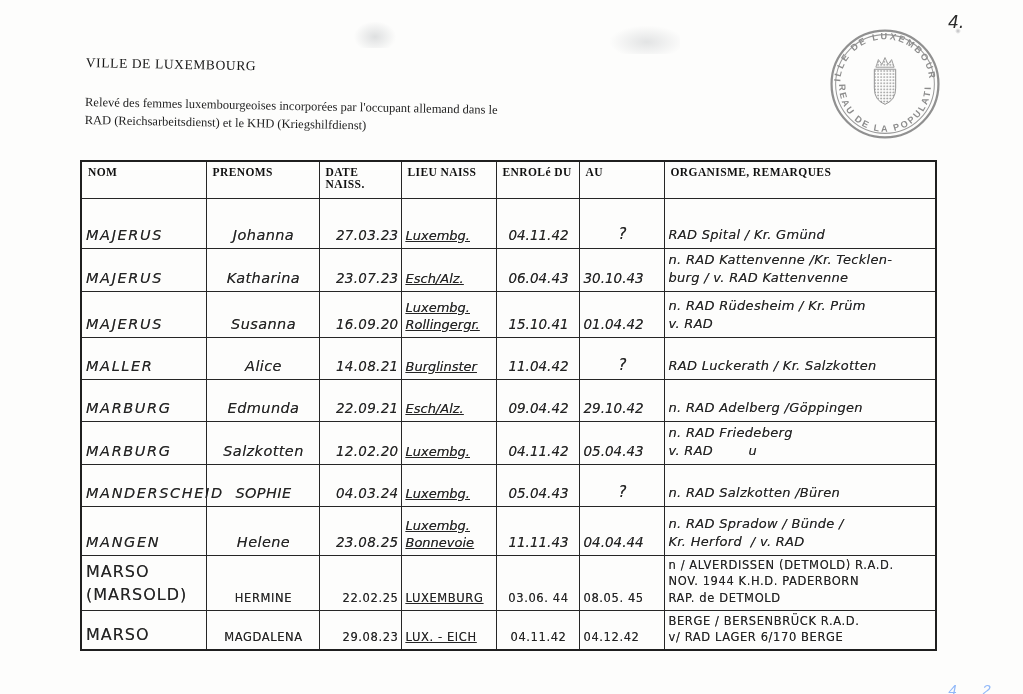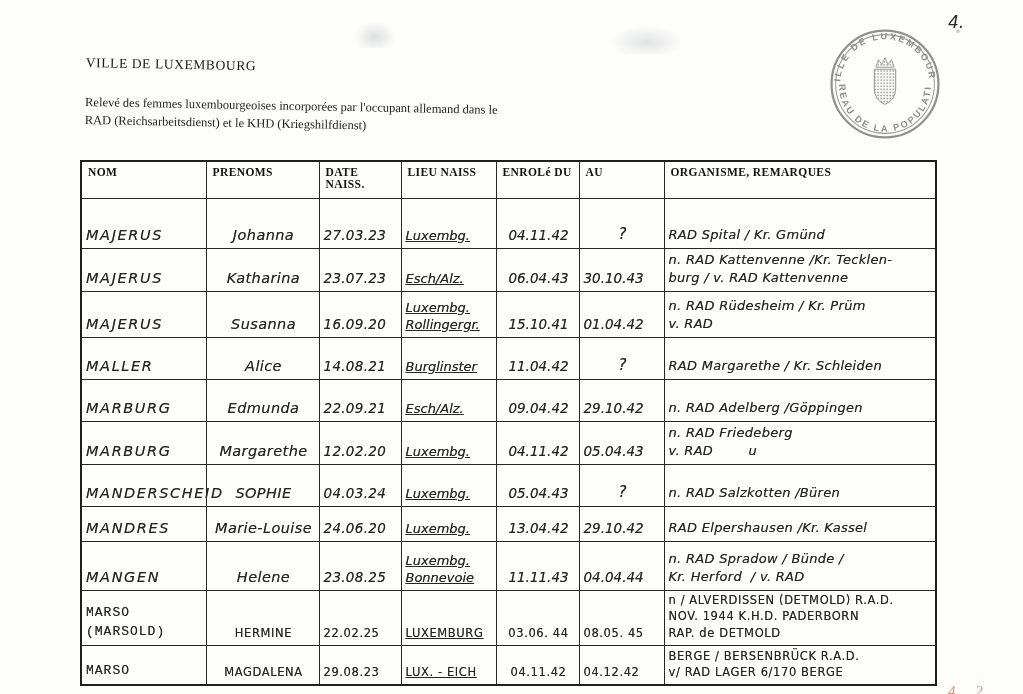--- a/index.html
+++ b/index.html
@@ -38,22 +38,22 @@
   .smudge { position:absolute; pointer-events:none; }
   .smudge.s1 { left:352px; top:20px; width:46px; height:28px;
     background: radial-gradient(ellipse at 50% 60%, rgba(150,155,160,0.30), transparent 65%); }
   .smudge.s2 { left:606px; top:24px; width:74px; height:30px;
     background: radial-gradient(ellipse at 55% 60%, rgba(150,155,160,0.26), transparent 65%); }
   .smudge.s3 { left:955px; top:28px; width:6px; height:6px;
     background: radial-gradient(circle, rgba(120,120,125,0.5), transparent 70%); }
   .corner-mark {
     position:absolute; left: 948px; top: 683px; width: 60px; height: 11px;
     overflow: hidden; opacity: 0.55;
-    font-family: Liberation Serif, serif; font-style: italic;
-    font-size: 15px; color:#c2410c; letter-spacing: 8px;
+    font-family: Liberation Mono, monospace; font-style: italic;
+    font-size: 15px; color:#3b82f6; letter-spacing: 8px;
   }
   
   .register {
     position: absolute; left: 80px; top: 160px; width: 855px;
     border-collapse: collapse; table-layout: fixed;
     border: 2px solid #1f1f1f;
   }
   .register th {
     border: 1.5px solid #262626;
     font-family: "Liberation Serif", serif;
@@ -66,28 +66,28 @@
     vertical-align: bottom; padding: 1px 2px 3px 4px;
     overflow: visible;
   }
   .hw {
     font-family: "DejaVu Sans", sans-serif; font-style: italic;
     color: #242424; white-space: pre-wrap; line-height: 1.3;
     text-shadow: 0 0 0.4px rgba(30,30,30,0.6);
   }
   .cell-nom        { font-size: 14.5px; letter-spacing: 1.6px; }
   .cell-prenoms    { font-size: 14.5px; letter-spacing: 0.4px; text-align: center; }
-  .cell-date_naiss { font-size: 13.5px; letter-spacing: 0.3px; }
+  .cell-date_naiss { font-size: 13.5px; letter-spacing: 0.3px; text-align: right; }
   .cell-lieu_naiss { font-size: 13px; text-decoration: underline; }
   .cell-enrole_du  { font-size: 13.5px; text-align: center; }
   .cell-au         { font-size: 13.5px; }
   .cell-organisme  { font-size: 13px; line-height: 1.4; letter-spacing: 0.3px; }
   .qmark { text-align: center; font-size: 15px; }
   tr.print-hand .hw { font-style: normal; font-size: 11.5px; letter-spacing: 0.6px; line-height: 1.45; }
-  tr.print-hand .cell-nom { font-size: 13px; letter-spacing: 1px; font-family: Liberation Mono, monospace; }
+  tr.print-hand .cell-nom { font-size: 16px; letter-spacing: 1px; }
 </style>
 </head>
 <body>
 
 <div class="scan">
 
   <div class="page-number">4.</div>
 
   <div class="smudge s1"></div>
   <div class="smudge s2"></div>
@@ -225,21 +225,21 @@
           <td>
             <div class="hw cell-lieu_naiss">Burglinster</div>
           </td>
           <td>
             <div class="hw cell-enrole_du">11.04.42</div>
           </td>
           <td>
             <div class="hw cell-au qmark">?</div>
           </td>
           <td>
-            <div class="hw cell-organisme">RAD Margarethe / Kr. Schleiden</div>
+            <div class="hw cell-organisme">RAD Luckerath / Kr. Salzkotten</div>
           </td>
         </tr>
         <tr style="height: 42px;">
           <td>
             <div class="hw cell-nom">MARBURG</div>
           </td>
           <td>
             <div class="hw cell-prenoms">Edmunda</div>
           </td>
           <td>
@@ -256,21 +256,21 @@
           </td>
           <td>
             <div class="hw cell-organisme">n. RAD Adelberg /Göppingen</div>
           </td>
         </tr>
         <tr style="height: 43px;">
           <td>
             <div class="hw cell-nom">MARBURG</div>
           </td>
           <td>
-            <div class="hw cell-prenoms">Margarethe</div>
+            <div class="hw cell-prenoms">Salzkotten</div>
           </td>
           <td>
             <div class="hw cell-date_naiss">12.02.20</div>
           </td>
           <td>
             <div class="hw cell-lieu_naiss">Luxembg.</div>
           </td>
           <td>
             <div class="hw cell-enrole_du">04.11.42</div>
           </td>
@@ -296,43 +296,20 @@
             <div class="hw cell-lieu_naiss">Luxembg.</div>
           </td>
           <td>
             <div class="hw cell-enrole_du">05.04.43</div>
           </td>
           <td>
             <div class="hw cell-au qmark">?</div>
           </td>
           <td>
             <div class="hw cell-organisme">n. RAD Salzkotten /Büren</div>
-          </td>
-        </tr>
-        <tr style="height: 35px;">
-          <td>
-            <div class="hw cell-nom">MANDRES</div>
-          </td>
-          <td>
-            <div class="hw cell-prenoms">Marie-Louise</div>
-          </td>
-          <td>
-            <div class="hw cell-date_naiss">24.06.20</div>
-          </td>
-          <td>
-            <div class="hw cell-lieu_naiss">Luxembg.</div>
-          </td>
-          <td>
-            <div class="hw cell-enrole_du">13.04.42</div>
-          </td>
-          <td>
-            <div class="hw cell-au">29.10.42</div>
-          </td>
-          <td>
-            <div class="hw cell-organisme">RAD Elpershausen /Kr. Kassel</div>
           </td>
         </tr>
         <tr style="height: 49px;">
           <td>
             <div class="hw cell-nom">MANGEN</div>
           </td>
           <td>
             <div class="hw cell-prenoms">Helene</div>
           </td>
           <td>

